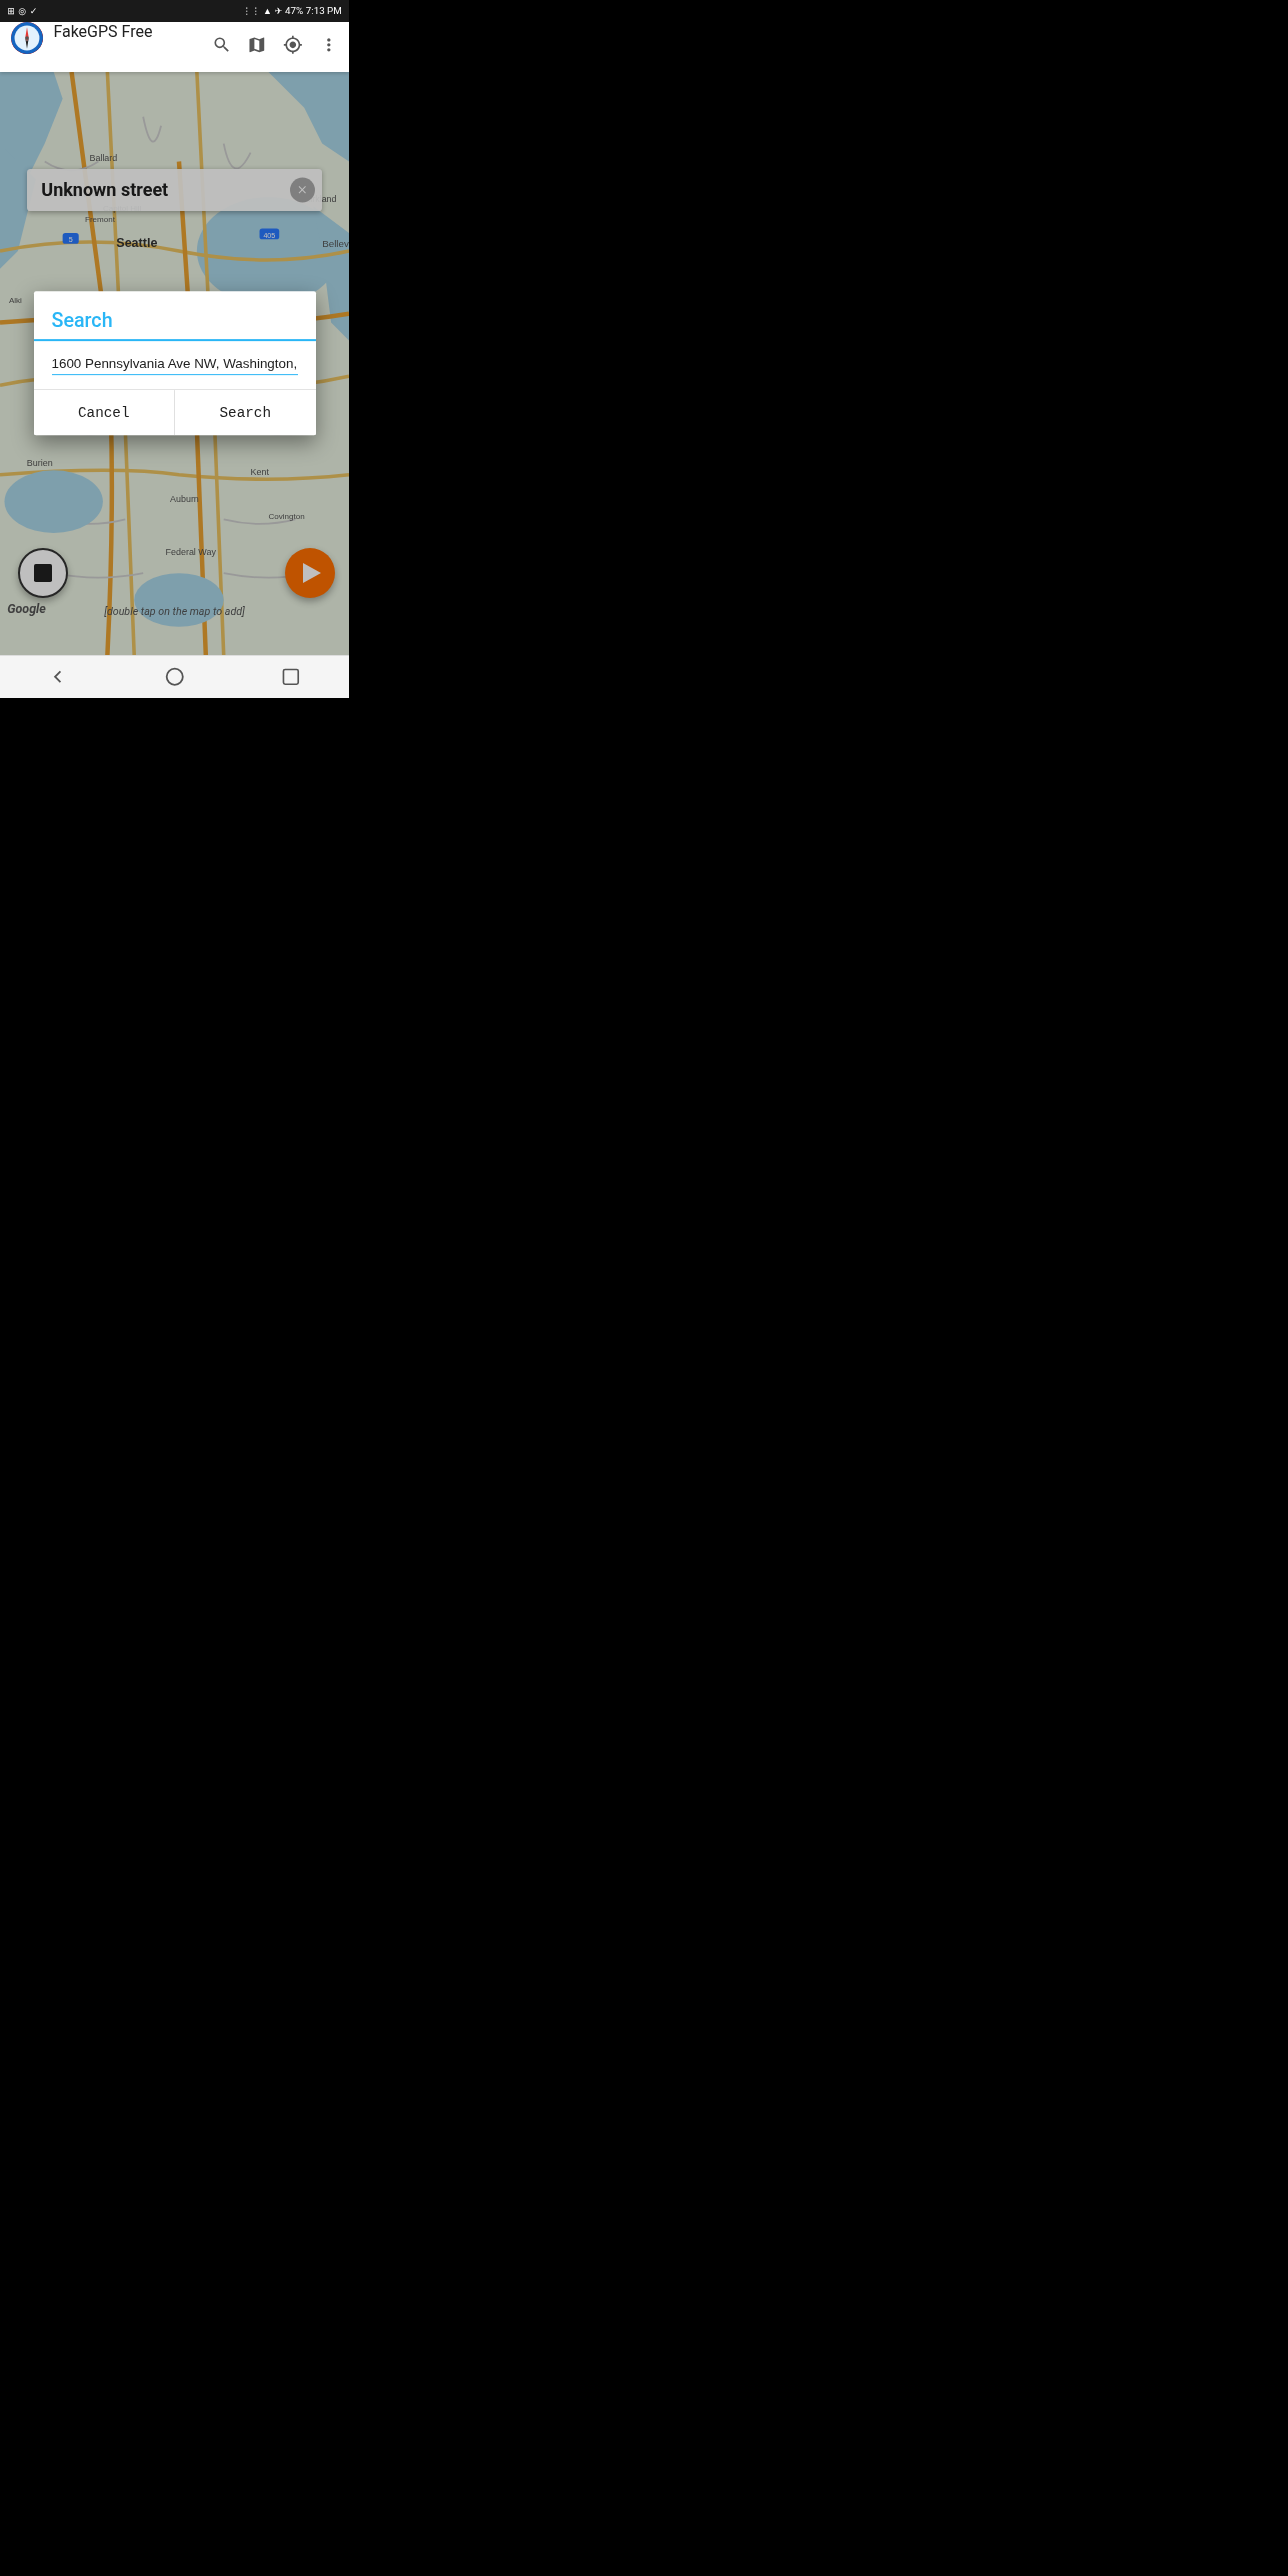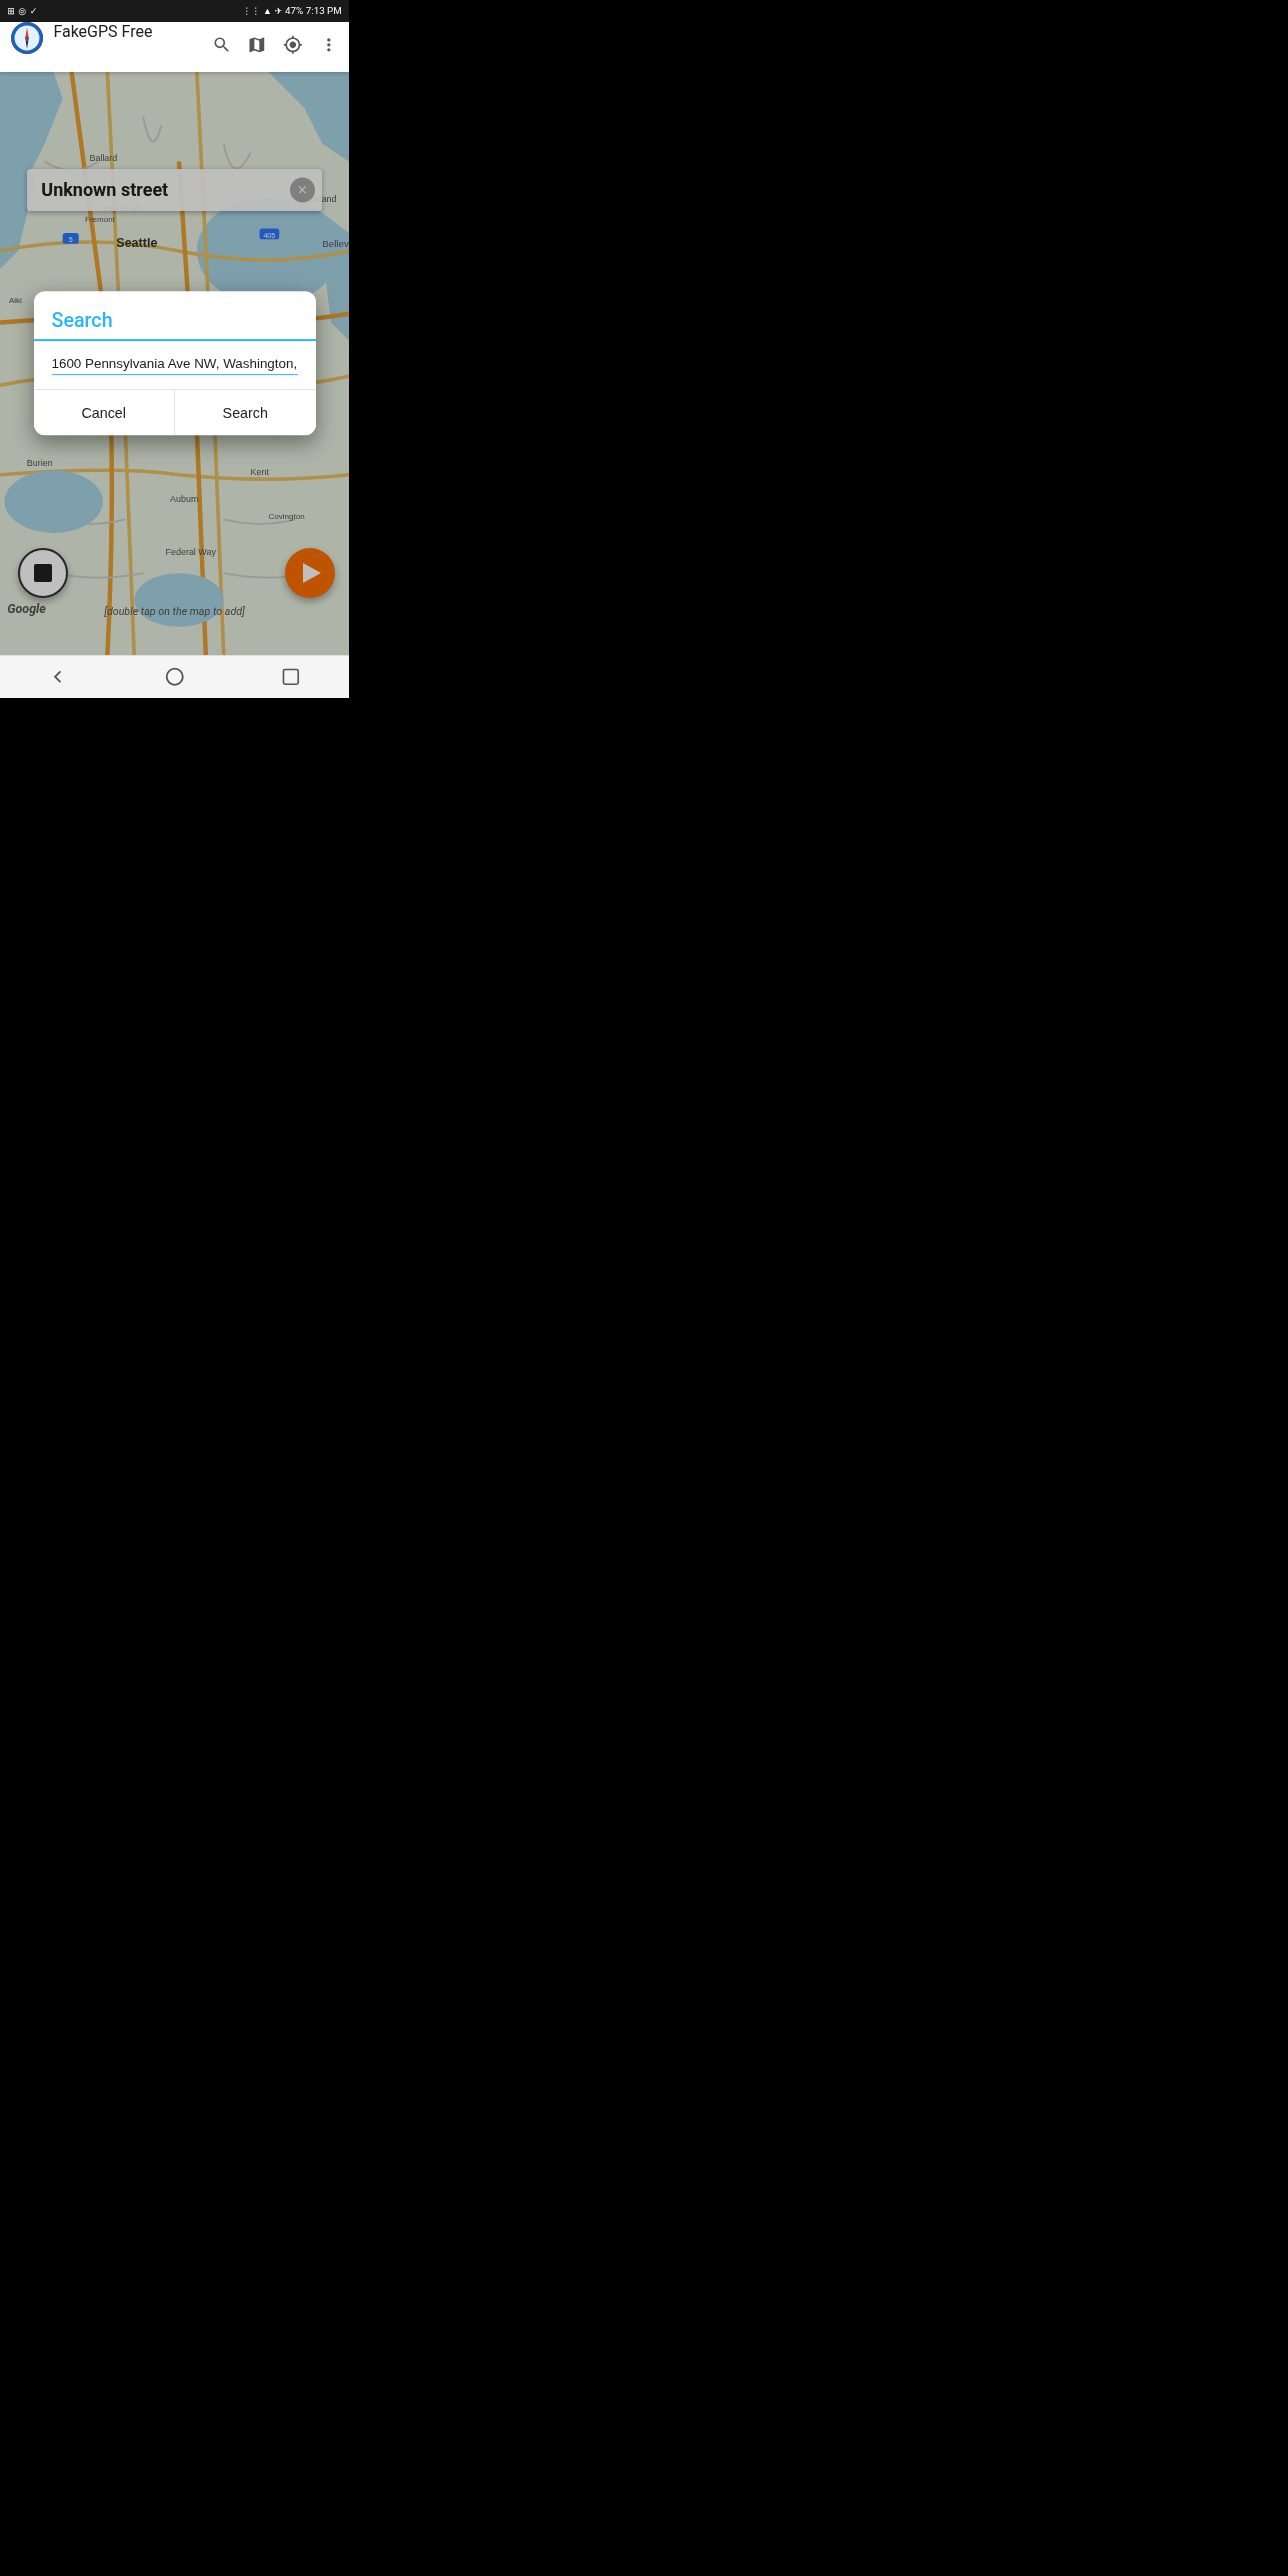--- a/index.html
+++ b/index.html
@@ -124,21 +124,21 @@
     }
 
     
     .search-dialog {
       position: absolute;
       top: 50%;
       left: 50%;
       transform: translate(-50%, -50%);
       width: 282px;
       background: #fff;
-      border-radius: 11px;
+      border-radius: 2px;
       box-shadow: 0 7.2px 21.5px rgba(0,0,0,0.4);
       z-index: 30;
       overflow: hidden;
     }
     .dialog-header {
       padding: 18px 18px 7.2px;
     }
     .dialog-title {
       font-size: 19.7px;
       color: #29b6f6;
@@ -169,20 +169,21 @@
     .dialog-btn {
       flex: 1;
       padding: 14.3px;
       text-align: center;
       font-size: 14.3px;
       color: #212121;
       cursor: pointer;
       background: #fff;
       border: none;
       font-weight: 400;
+      font-family: Liberation Mono, monospace;
     }
     .dialog-btn:first-child {
       border-right: 0.9px solid #e0e0e0;
     }
 
     
     .fab-stop {
       position: absolute;
       bottom: 57px;
       left: 18px;

